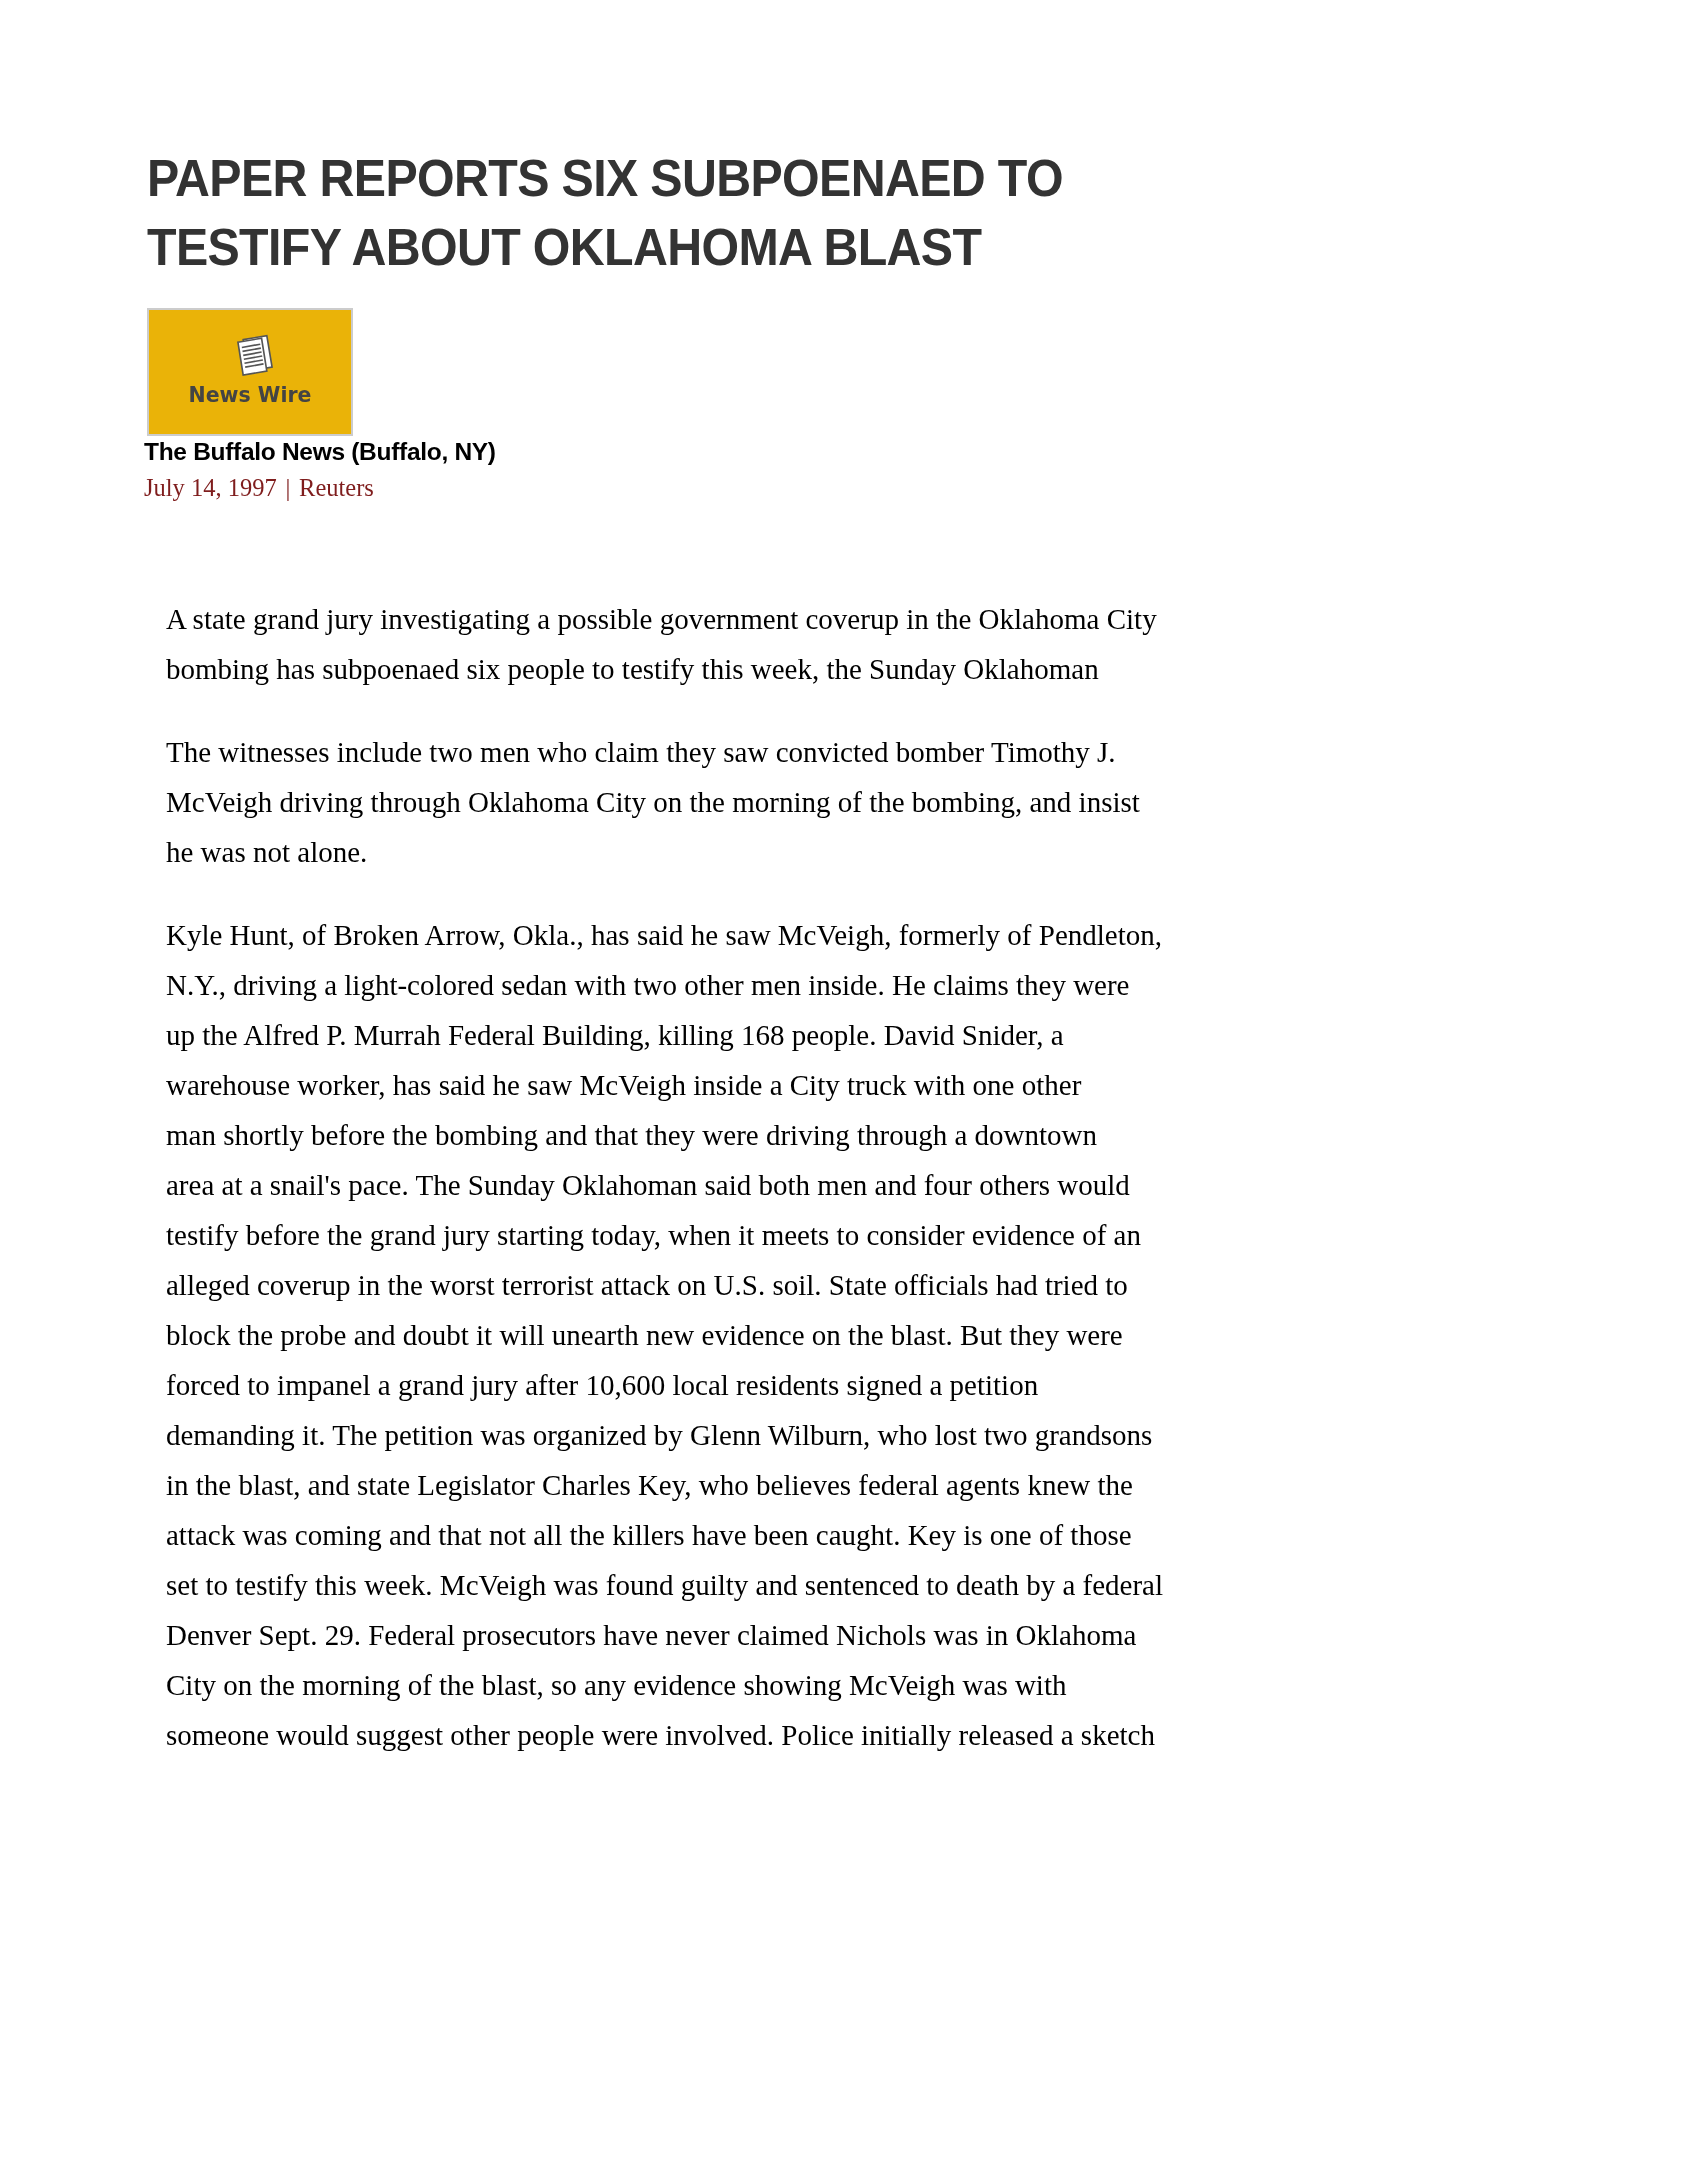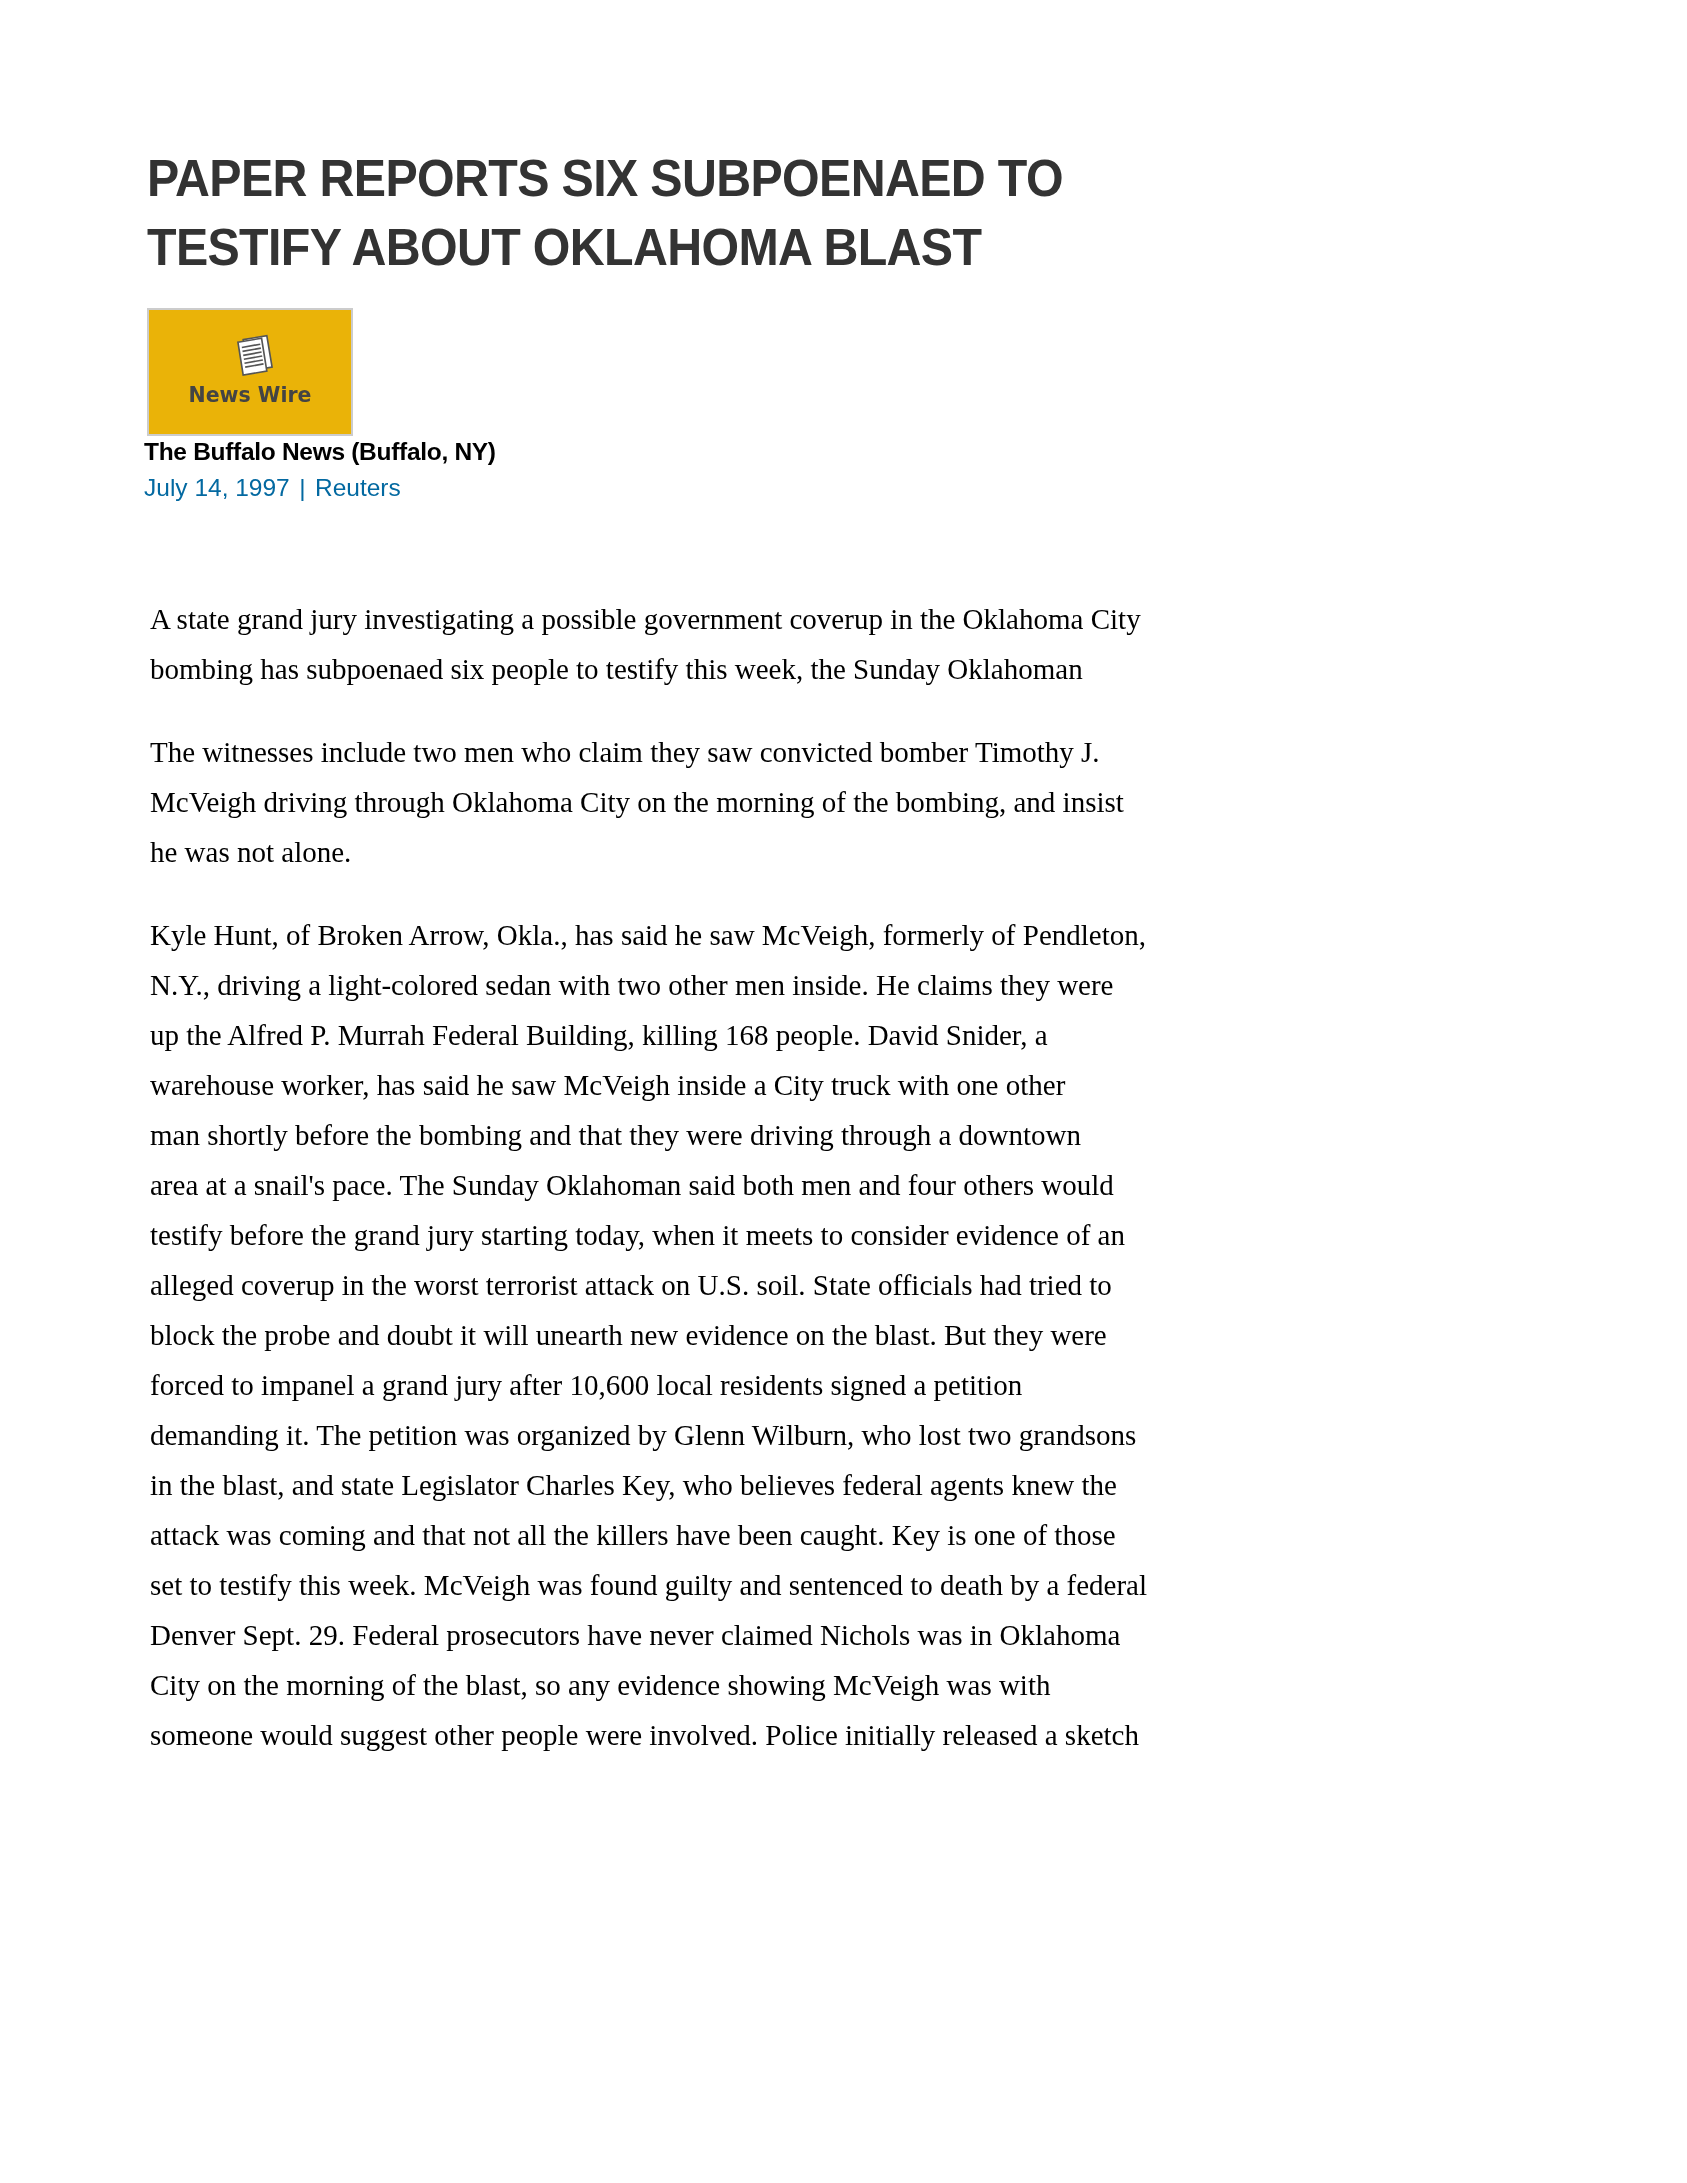--- a/index.html
+++ b/index.html
@@ -72,40 +72,40 @@
       font-weight: bold;
       font-size: 24.5px;
       line-height: 33px;
       color: #000000;
       letter-spacing: -0.3px;
     }
     .dateline {
       position: absolute;
       left: 144px;
       top: 459px;
-      font-family: Liberation Sans, sans-serif;
+      font-family: Liberation Serif, serif;
       font-size: 24.5px;
       line-height: 33px;
-      color: #0369a1;
+      color: #7f1d1d;
     }
     .dateline .sep {
       padding: 0 2.6px;
     }
     .body-text {
       position: absolute;
       left: 150px;
       top: 582px;
       width: 1244px;
       font-family: "Liberation Serif", serif;
       font-size: 29px;
       line-height: 50px;
       color: #000000;
     }
     .body-text p {
-      margin: 0 0 33px 0;
+      margin: 0 0 33px 16px;
       white-space: nowrap;
     }
     .body-text .line {
       display: block;
       height: 50px;
     }
   </style>
 </head>
 <body>
 

